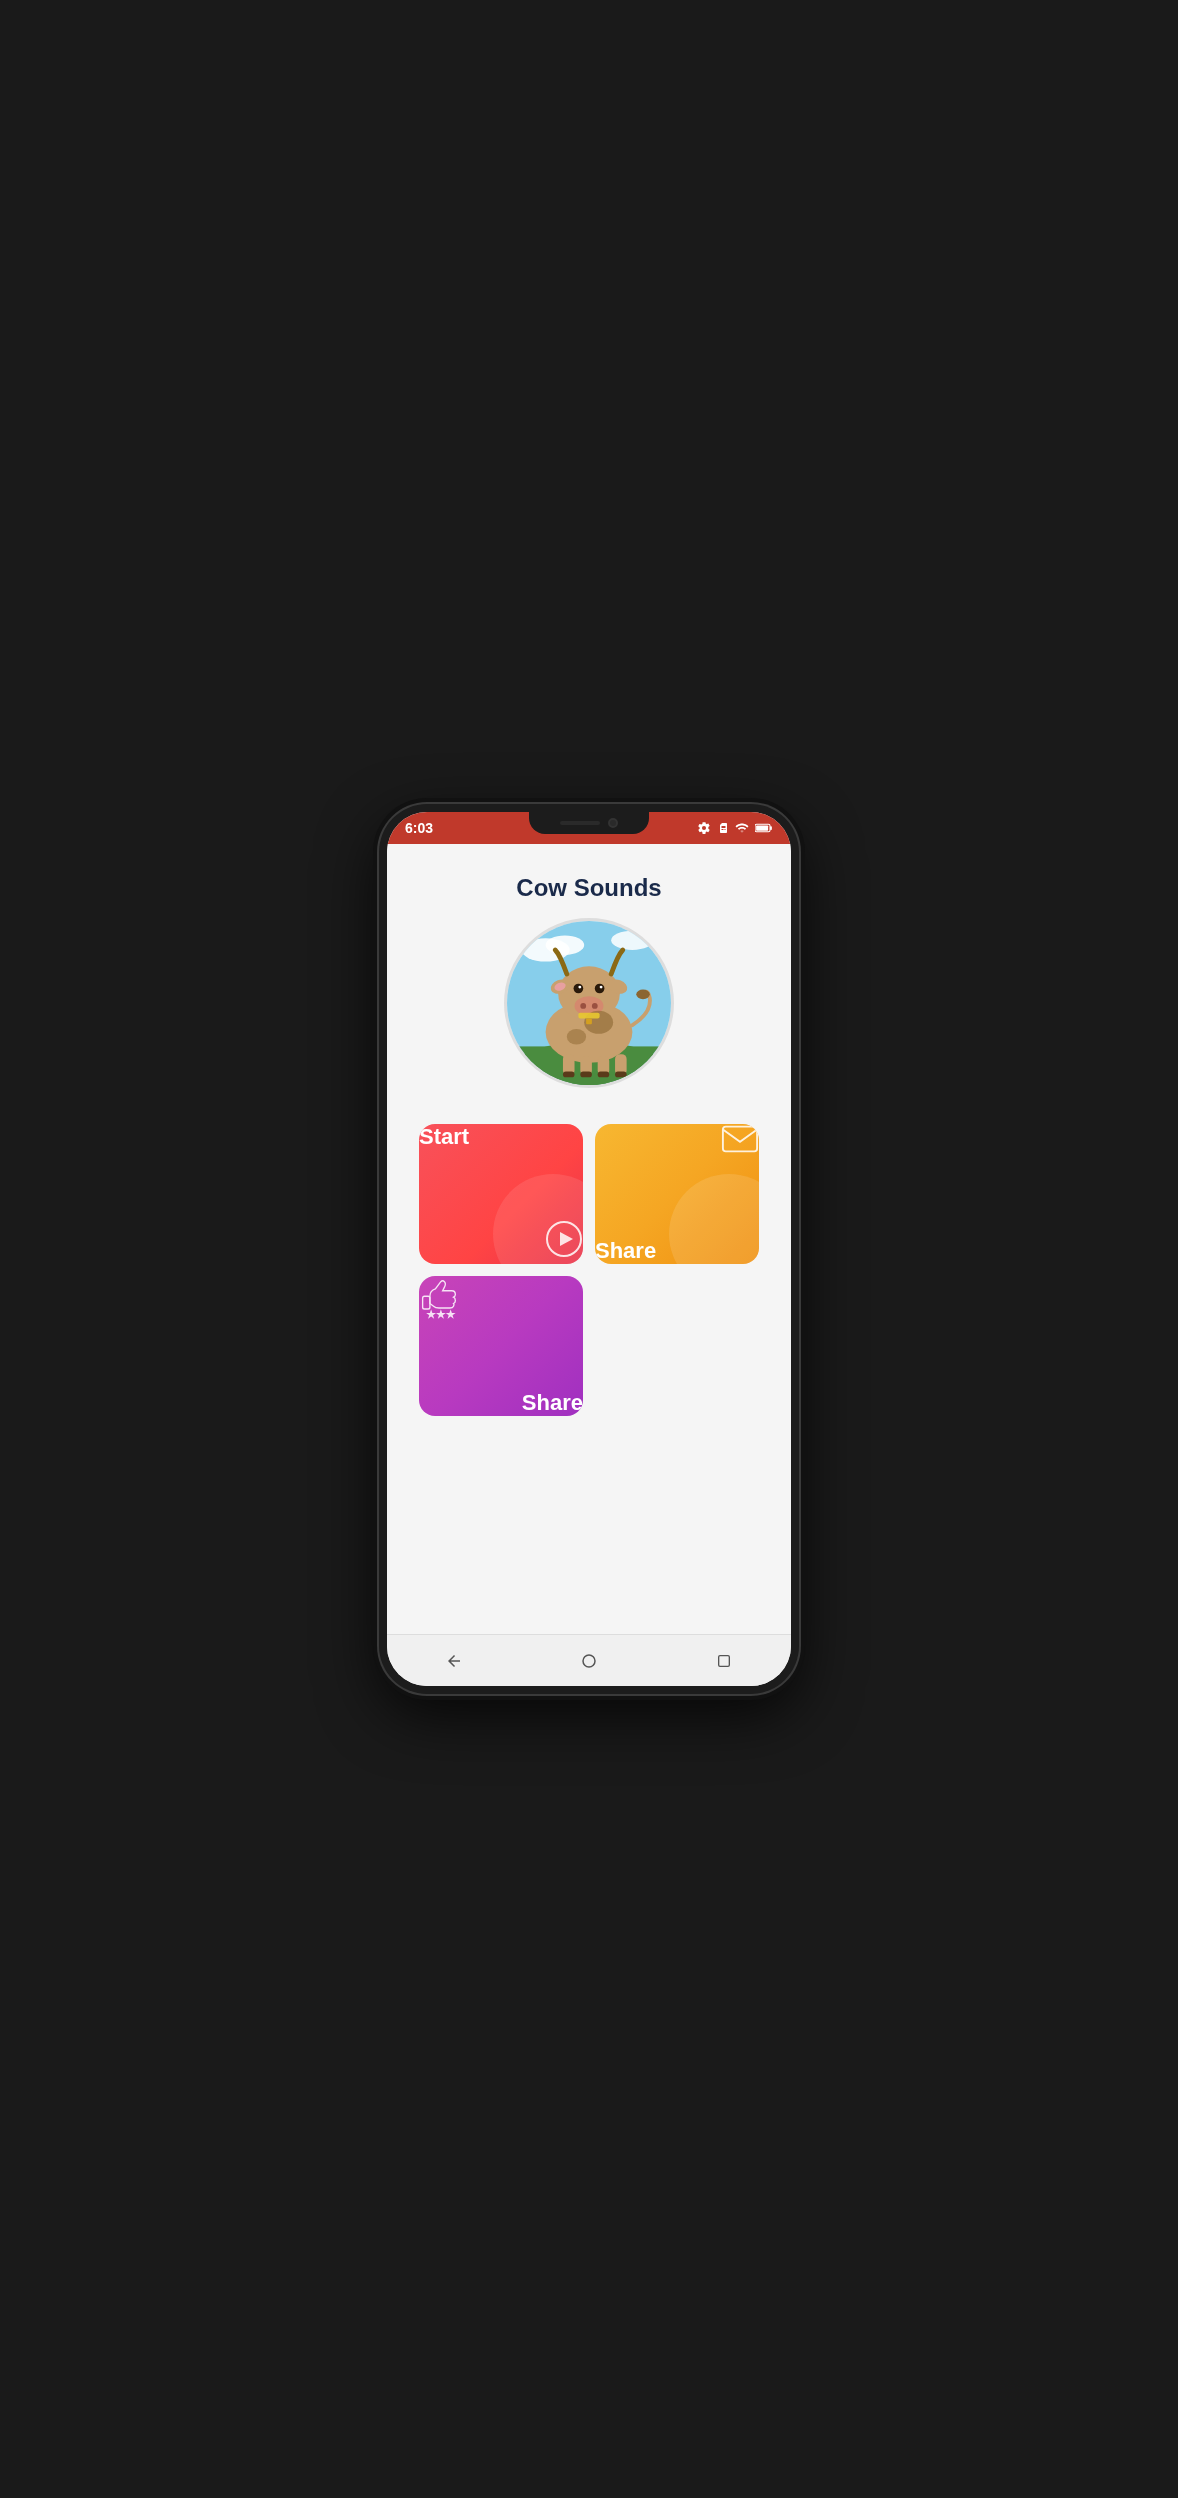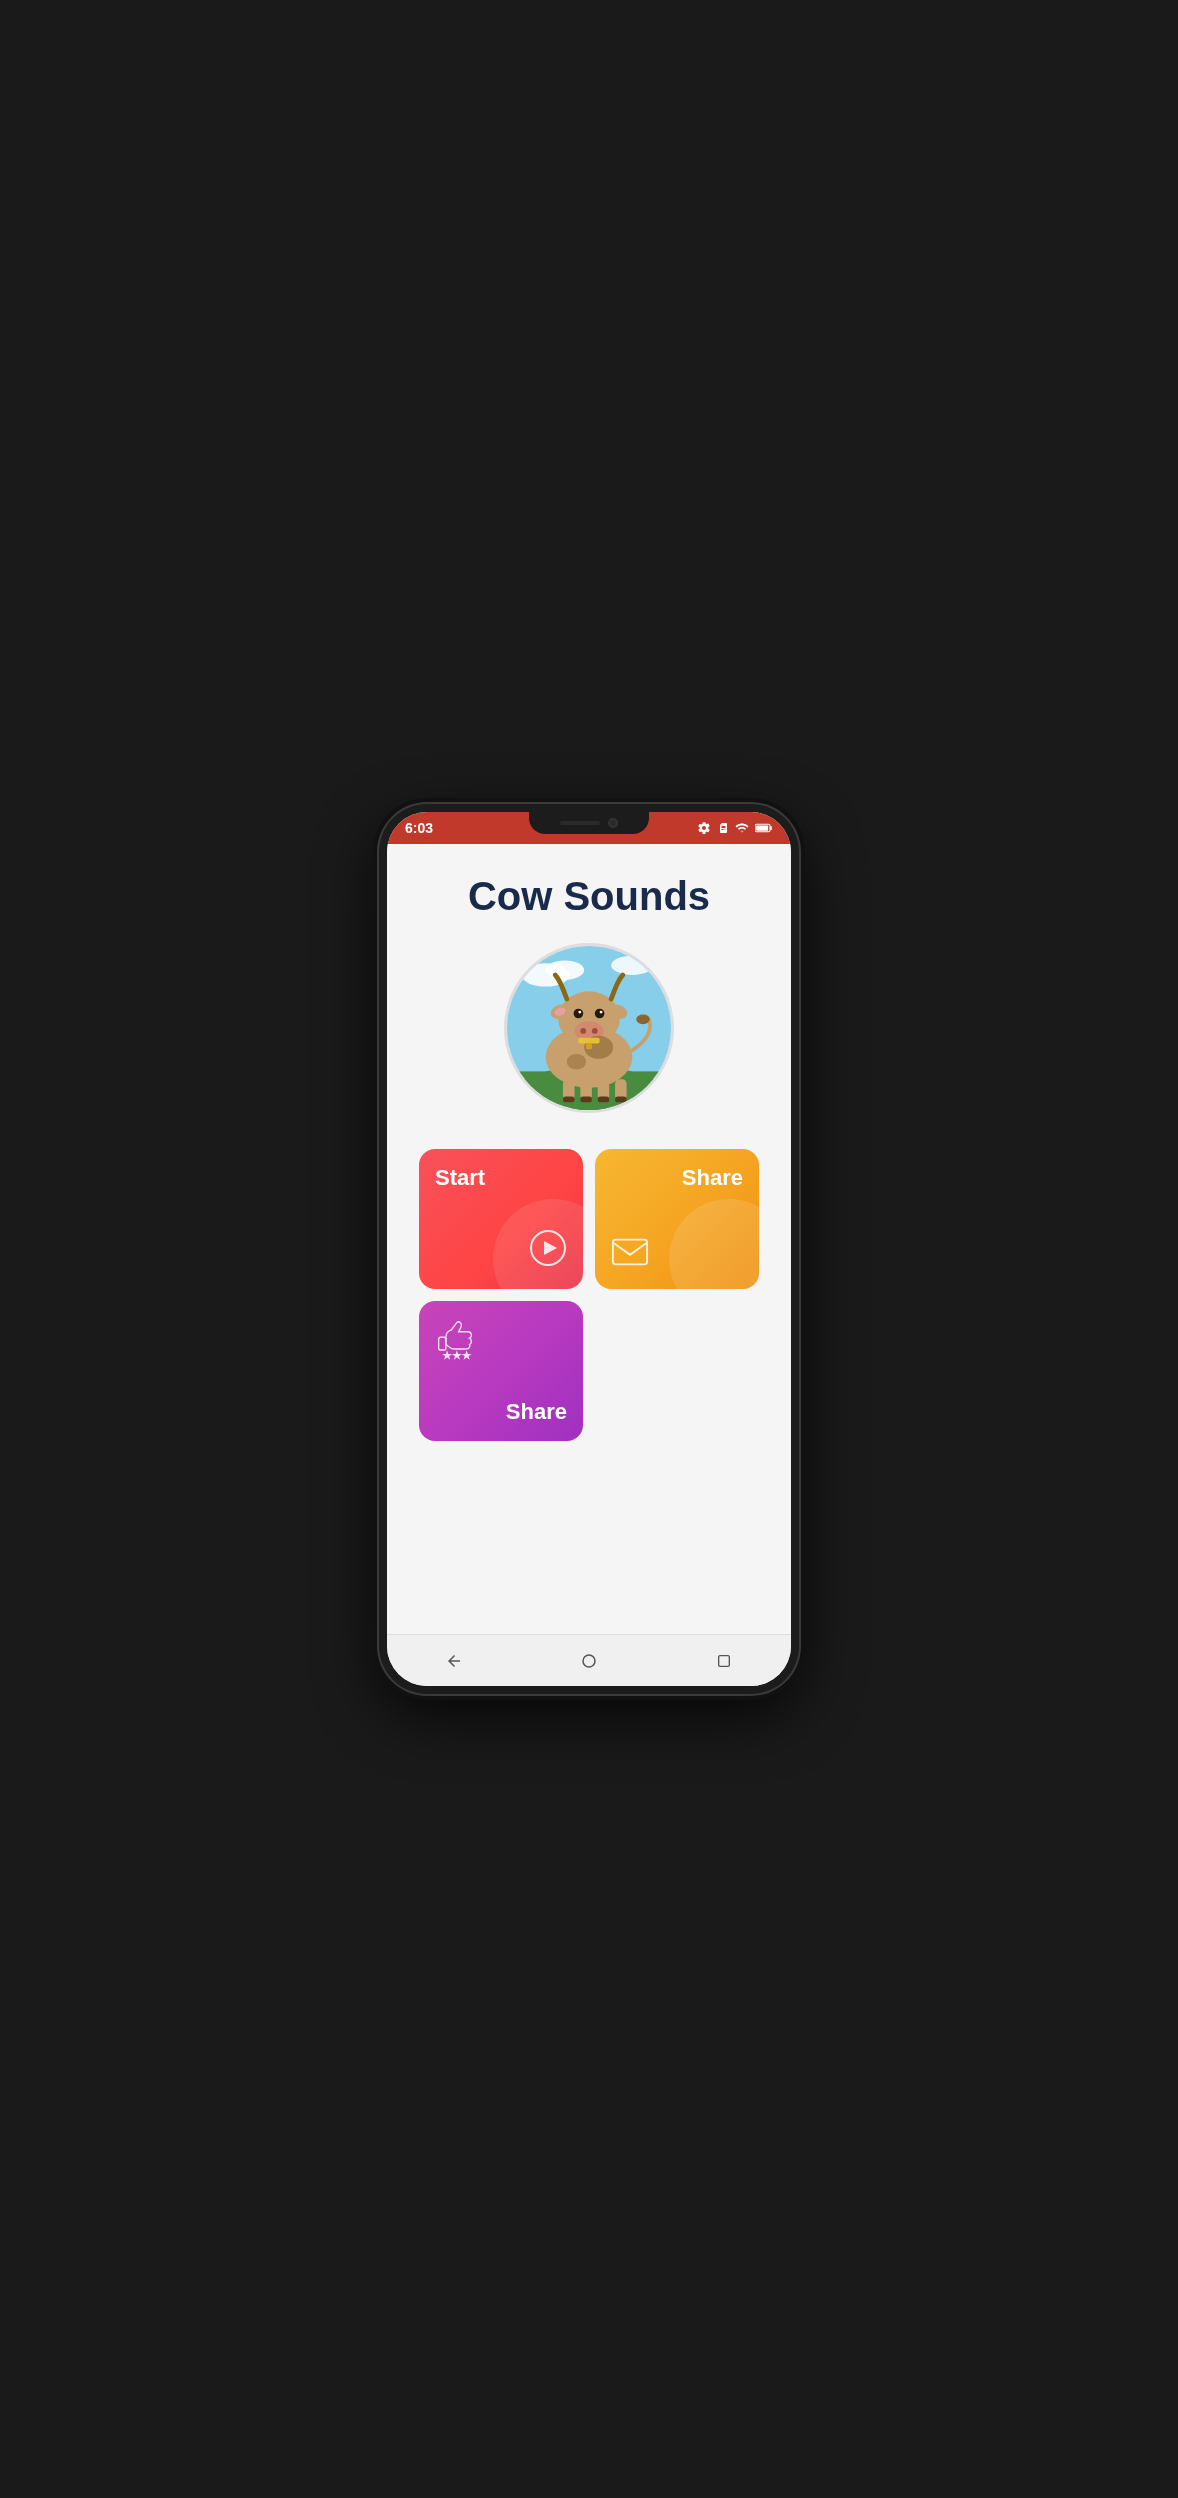--- a/index.html
+++ b/index.html
@@ -106,24 +106,24 @@
       flex: 1;
       background: #f5f5f5;
       display: flex;
       flex-direction: column;
       align-items: center;
       padding: 30px 20px 20px;
       overflow-y: auto;
     }
 
     .app-title {
-      font-size: 40px;
+      font-size: 24px;
       font-weight: 700;
       color: #1a2a4a;
-      margin-bottom: 24px;
+      margin-bottom: 16px;
       text-align: left;
     }
 
     .cow-image-container {
       width: 170px;
       height: 170px;
       border-radius: 50%;
       overflow: hidden;
       margin-bottom: 36px;
       border: 3px solid #ddd;
@@ -144,22 +144,23 @@
     }
 
     .grid-btn {
       border: none;
       border-radius: 16px;
       height: 140px;
       cursor: pointer;
       position: relative;
       overflow: hidden;
       display: flex;
+      flex-direction: column;
       justify-content: space-between;
-      padding: 16px;
+      padding: 0;
       color: white;
       font-size: 22px;
       font-weight: 600;
     }
 
     .btn-start {
       background: linear-gradient(135deg, #f8515a 0%, #f44 60%, #e8334a 100%);
     }
 
     .btn-more {

